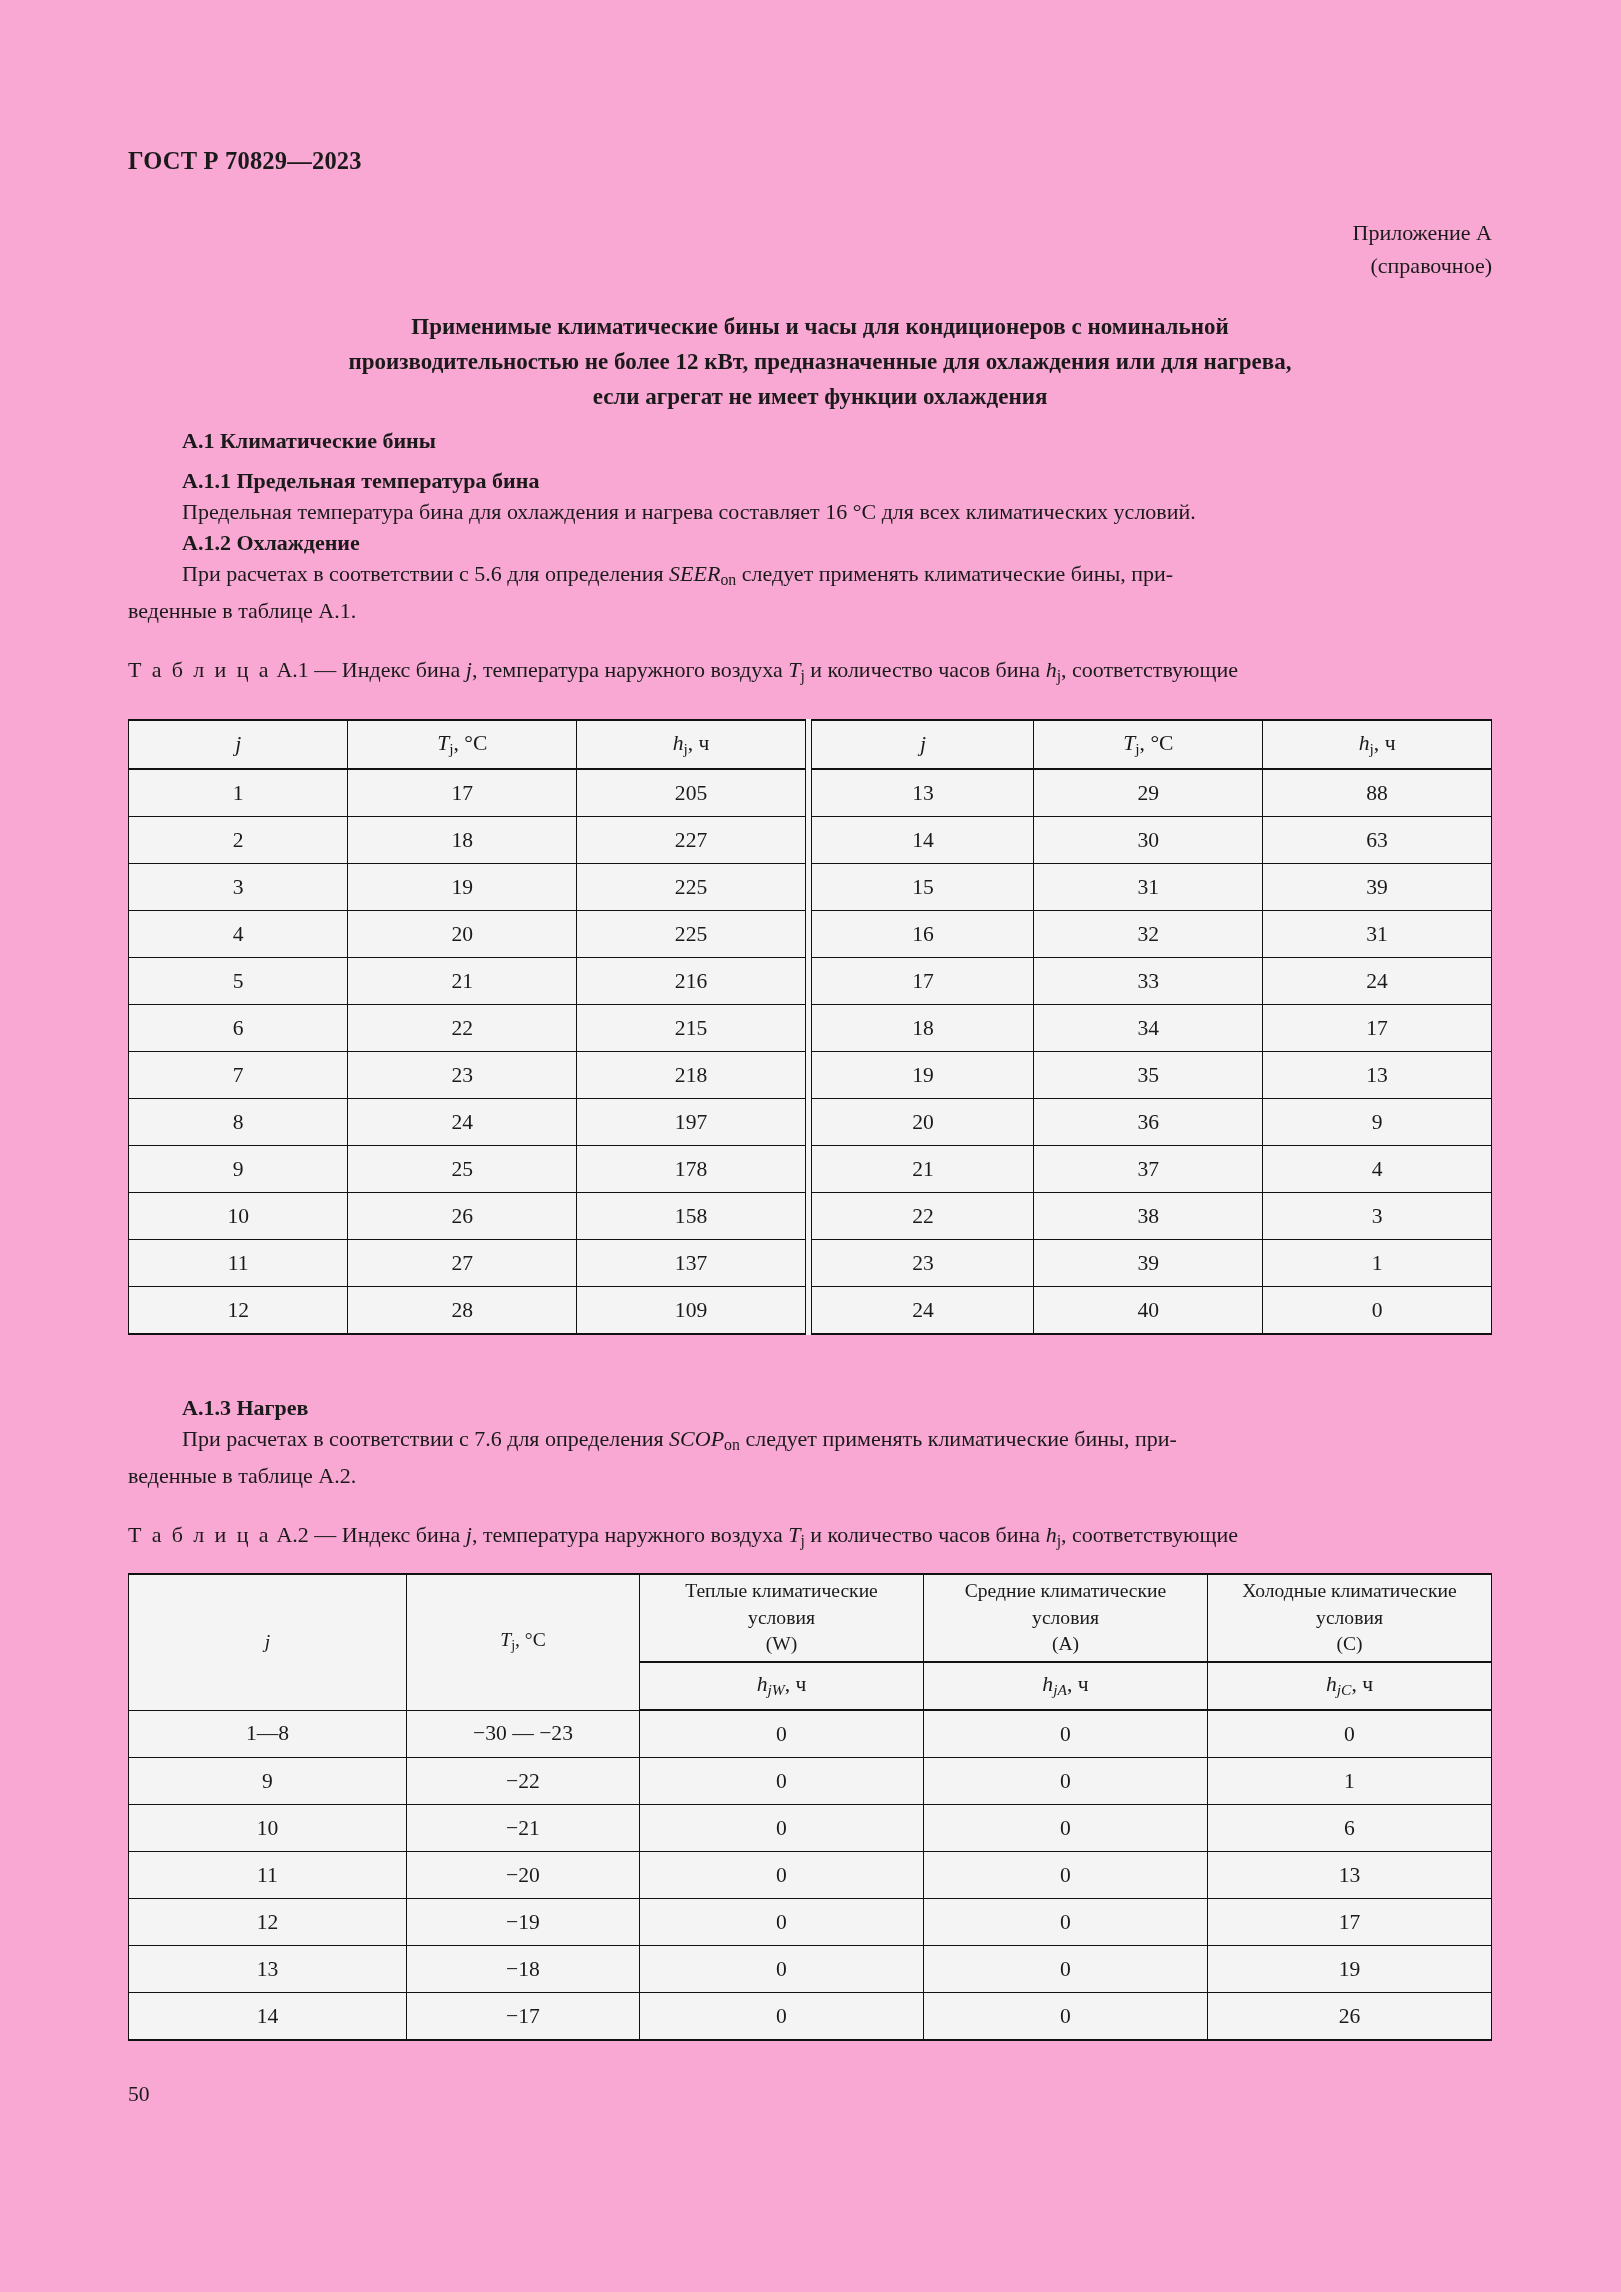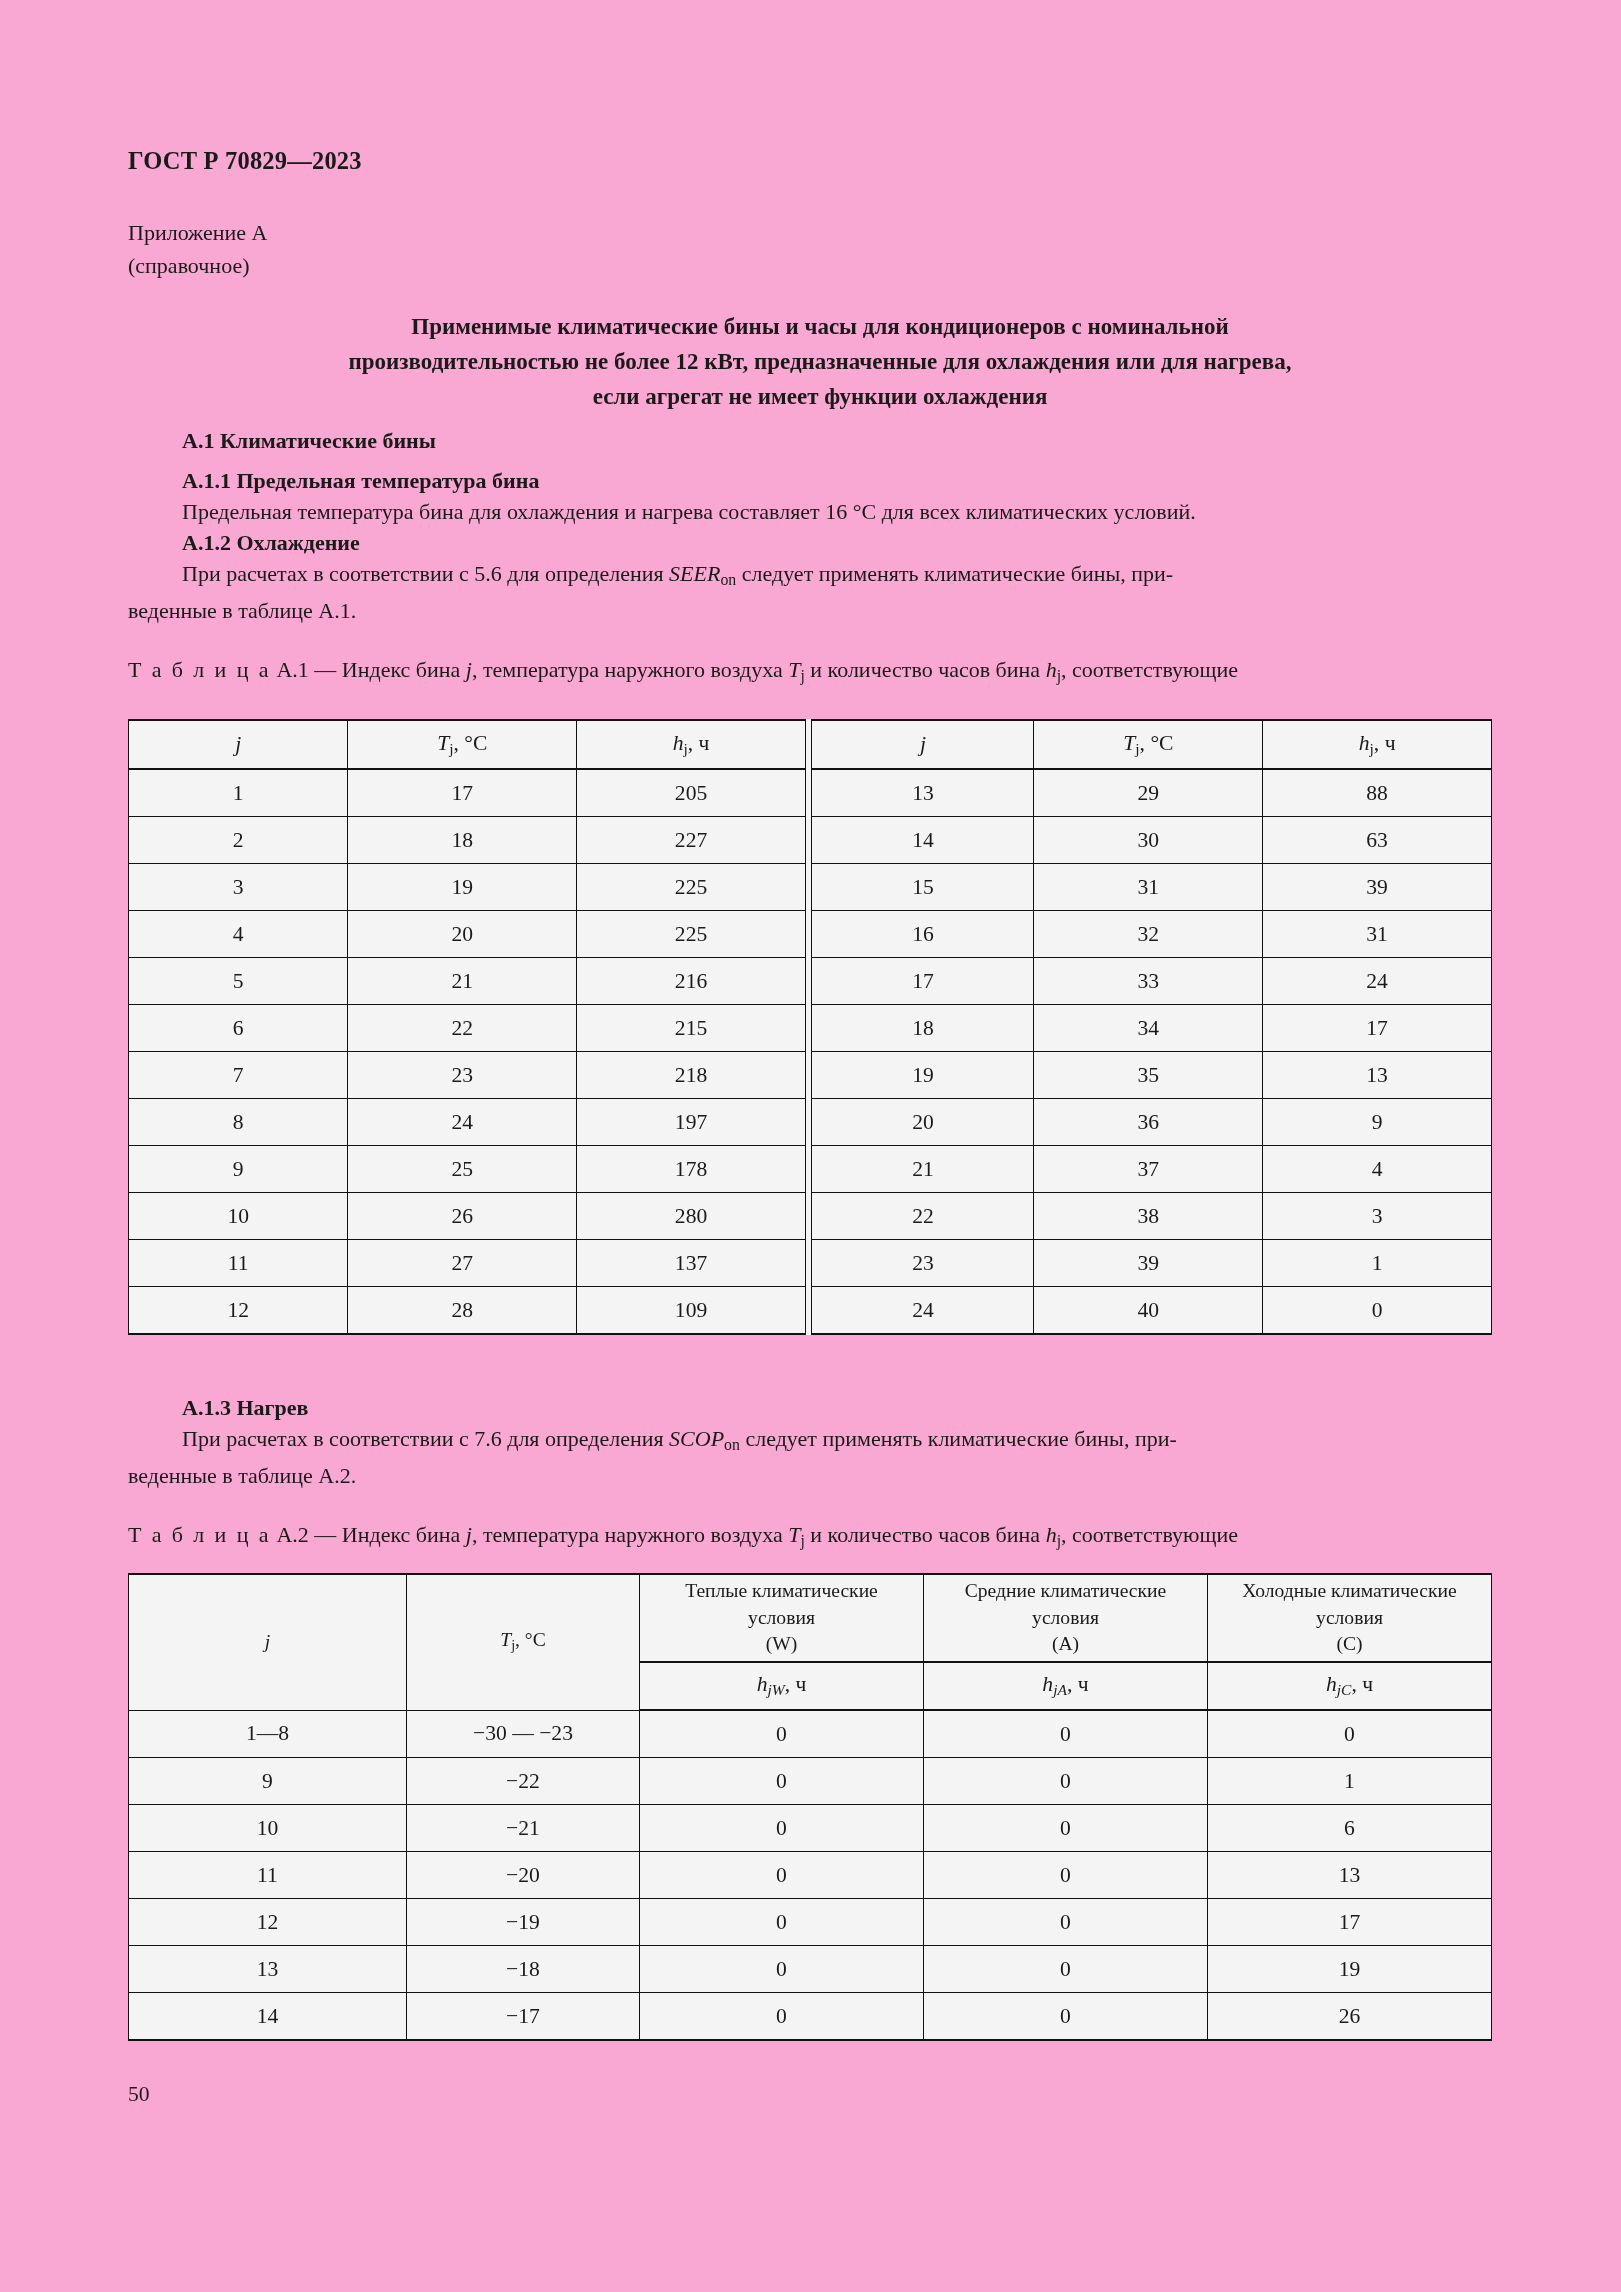--- a/index.html
+++ b/index.html
@@ -26,21 +26,21 @@
     font-weight: bold;
     letter-spacing: 0.2px;
   }
 
   
   .annex-block {
     position: absolute;
     left: 128px;
     top: 216px;
     width: 1364px;
-    text-align: left;
+    text-align: right;
     font-size: 22px;
     line-height: 33px;
   }
   .annex-sub {
     font-size: 22px;
   }
 
   .annex-title {
     position: absolute;
     left: 138px;
@@ -297,21 +297,21 @@
             <td>25</td>
             <td>178</td>
             <td class="sep-pad"></td>
             <td>21</td>
             <td>37</td>
             <td>4</td>
           </tr>
           <tr>
             <td>10</td>
             <td>26</td>
-            <td>280</td>
+            <td>158</td>
             <td class="sep-pad"></td>
             <td>22</td>
             <td>38</td>
             <td>3</td>
           </tr>
           <tr>
             <td>11</td>
             <td>27</td>
             <td>137</td>
             <td class="sep-pad"></td>

